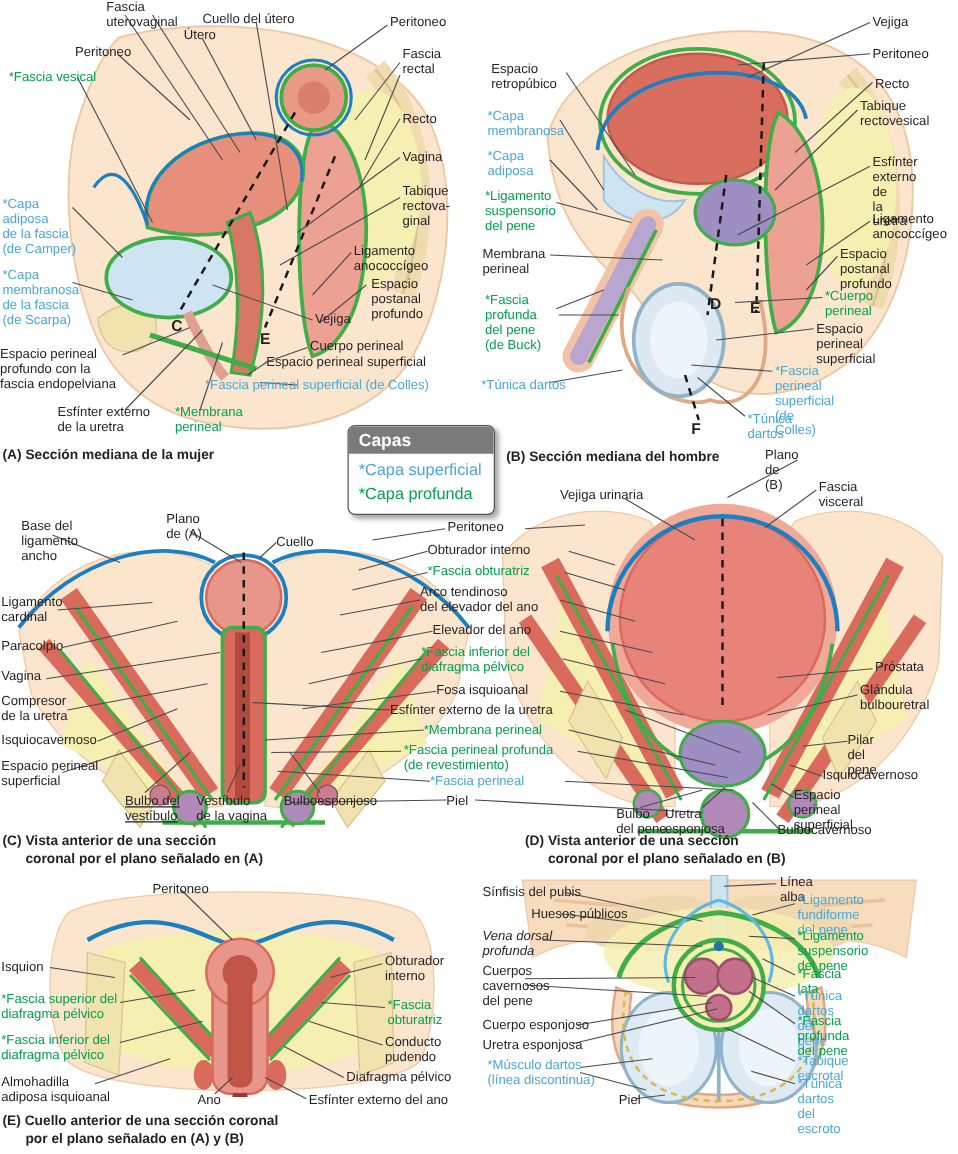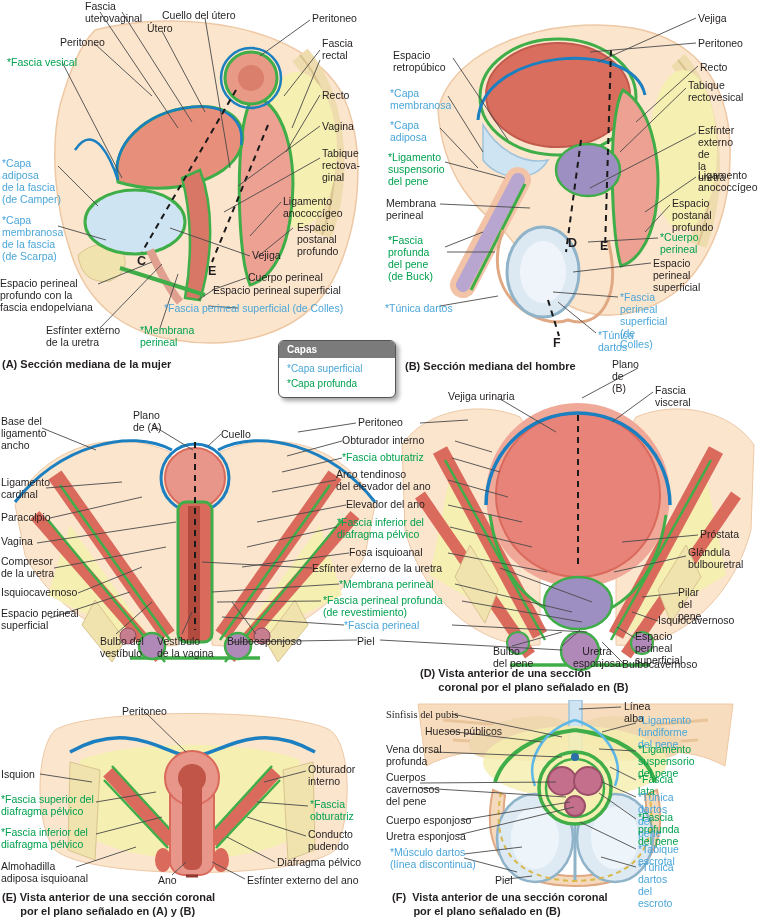--- a/index.html
+++ b/index.html
@@ -10,23 +10,23 @@
   #leader-lines line{stroke:#4a4a4a;stroke-width:0.9;}
   #labels-layer{position:absolute;left:0;top:0;width:612px;height:923px;}
   .lbl{position:absolute;font-size:10.5px;line-height:1.13;white-space:pre-line;}
   .c-black{color:#231f20;}
   .c-blue{color:#4ba6d9;}
   .c-green{color:#00a14f;}
   .c-letter{color:#231f20;font-weight:700;font-size:12.5px;}
   .caption{position:absolute;font-size:11px;font-weight:700;color:#231f20;white-space:pre;line-height:1.25;}
   .legend{position:absolute;left:278px;top:340px;width:116px;background:#fff;
           border:1px solid #555;border-radius:6px;box-shadow:3px 3px 4px rgba(0,0,0,.35);overflow:hidden;}
-  .legend-header{background:#7b7b7b;color:#fff;font-weight:700;font-size:10px;padding:3px 8px;}
+  .legend-header{background:#7b7b7b;color:#fff;font-weight:700;font-size:14px;padding:3px 8px;}
   #legend-items{padding:4px 8px 6px 8px;}
-  .legend-item{font-size:10px;line-height:1.45;}
+  .legend-item{font-size:13px;line-height:1.45;}
 </style>
 </head>
 <body>
 
 <div id="canvas">
 
   <div class="panel-art" style="left:0;top:0;width:383px;height:380px;">
     <svg width="383" height="380" viewBox="0 0 383 380">
       <path d="M95,30 C180,8 300,25 340,90 C368,140 362,230 330,285 C300,335 235,350 175,340 C120,332 85,300 70,250 C55,205 50,150 60,105 C70,70 80,45 95,30 Z" fill="#fbe5cd" stroke="#eec8a4" stroke-width="1.5"></path>
       <path d="M300,55 C335,95 345,170 322,235" stroke="#efdcae" stroke-width="20" fill="none"></path>
@@ -375,37 +375,39 @@
 (de Colles)</div>
       <div class="lbl c-blue" style="left: 598px; top: 330px;">*Túnica dartos</div>
       <div class="lbl c-blue" style="left: 385px; top: 303px;">*Túnica dartos</div>
       <div class="lbl c-letter" style="left: 568px; top: 236px;">D</div>
       <div class="lbl c-letter" style="left: 600px; top: 239px;">E</div>
       <div class="lbl c-letter" style="left: 553px; top: 336px;">F</div>
       <div class="caption" style="left: 405px; top: 360px;">(B) Sección mediana del hombre</div>
       <div class="lbl c-black" style="left: 133px; top: 410px;">Plano
 de (A)</div>
       <div class="lbl c-black" style="left: 221px; top: 429px;">Cuello</div>
-      <div class="lbl c-black" style="left: 1px; top: 416px;">Base del
+      <div class="lbl c-black" style="left: 1px; top: 416px; padding-left: 16px;">Base del
 ligamento
 ancho</div>
       <div class="lbl c-black" style="left: 1px; top: 477px;">Ligamento
 cardinal</div>
       <div class="lbl c-black" style="left: 1px; top: 512px;">Paracolpio</div>
       <div class="lbl c-black" style="left: 1px; top: 536px;">Vagina</div>
       <div class="lbl c-black" style="left: 1px; top: 556px;">Compresor
 de la uretra</div>
       <div class="lbl c-black" style="left: 1px; top: 587px;">Isquiocavernoso</div>
       <div class="lbl c-black" style="left: 1px; top: 608px;">Espacio perineal
 superficial</div>
-      <div class="lbl c-black" style="left: 100px; top: 636px;">Bulbo del
+      <div class="lbl c-black" style="left: 100px; top: 636px; text-decoration: underline;">Bulbo del
 vestíbulo</div>
       <div class="lbl c-black" style="left: 157px; top: 636px;">Vestíbulo
 de la vagina</div>
       <div class="lbl c-black" style="left: 227px; top: 636px;">Bulboesponjoso</div>
+      <div class="caption" style="left: 2px; top: 667px;">(C) Vista anterior de una sección
+      coronal por el plano señalado en (A)</div>
       <div class="lbl c-black" style="left: 358px; top: 417px;">Peritoneo</div>
       <div class="lbl c-black" style="left: 342px; top: 435px;">Obturador interno</div>
       <div class="lbl c-green" style="left: 342px; top: 452px;">*Fascia obturatriz</div>
       <div class="lbl c-black" style="left: 336px; top: 469px;">Arco tendinoso
 del elevador del ano</div>
       <div class="lbl c-black" style="left: 346px; top: 499px;">Elevador del ano</div>
       <div class="lbl c-green" style="left: 337px; top: 517px;">*Fascia inferior del
 diafragma pélvico</div>
       <div class="lbl c-black" style="left: 349px; top: 547px;">Fosa isquioanal</div>
       <div class="lbl c-black" style="left: 312px; top: 563px;">Esfínter externo de la uretra</div>
@@ -420,46 +422,46 @@
       <div class="lbl c-black" style="left: 700px; top: 529px;">Próstata</div>
       <div class="lbl c-black" style="left: 688px; top: 547px;">Glándula
 bulbouretral</div>
       <div class="lbl c-black" style="left: 678px; top: 587px;">Pilar del pene</div>
       <div class="lbl c-black" style="left: 658px; top: 615px;">Isquiocavernoso</div>
       <div class="lbl c-black" style="left: 635px; top: 631px;">Espacio perineal
 superficial</div>
       <div class="lbl c-black" style="left: 622px; top: 659px;">Bulbocavernoso</div>
       <div class="lbl c-black" style="left: 493px; top: 646px;">Bulbo
 del pene</div>
-      <div class="lbl c-black" style="left: 573px; top: 646px; text-align: center;">Uretra
+      <div class="lbl c-black" style="left: 532px; top: 646px;">Uretra
 esponjosa</div>
       <div class="caption" style="left: 420px; top: 667px;">(D) Vista anterior de una sección
       coronal por el plano señalado en (B)</div>
       <div class="lbl c-black" style="left: 122px; top: 706px;">Peritoneo</div>
       <div class="lbl c-black" style="left: 1px; top: 769px;">Isquion</div>
       <div class="lbl c-green" style="left: 1px; top: 794px;">*Fascia superior del
 diafragma pélvico</div>
       <div class="lbl c-green" style="left: 1px; top: 827px;">*Fascia inferior del
 diafragma pélvico</div>
       <div class="lbl c-black" style="left: 1px; top: 861px;">Almohadilla
 adiposa isquioanal</div>
       <div class="lbl c-black" style="left: 158px; top: 875px;">Ano</div>
       <div class="lbl c-black" style="left: 308px; top: 764px;">Obturador
 interno</div>
       <div class="lbl c-green" style="left: 310px; top: 799px;">*Fascia
 obturatriz</div>
       <div class="lbl c-black" style="left: 308px; top: 829px;">Conducto
 pudendo</div>
       <div class="lbl c-black" style="left: 277px; top: 857px;">Diafragma pélvico</div>
       <div class="lbl c-black" style="left: 247px; top: 875px;">Esfínter externo del ano</div>
-      <div class="caption" style="left: 2px; top: 891px;">(E) Vista anterior de una sección coronal
+      <div class="caption" style="left: 2px; top: 891px;">(E) Cuello anterior de una sección coronal
       por el plano señalado en (A) y (B)</div>
-      <div class="lbl c-black" style="left: 386px; top: 709px; font-family: Liberation Serif, serif;">Sínfisis del pubis</div>
+      <div class="lbl c-black" style="left: 386px; top: 709px;">Sínfisis del pubis</div>
       <div class="lbl c-black" style="left: 386px; top: 726px; margin-left: 39px;">Huesos públicos</div>
-      <div class="lbl c-black" style="left: 386px; top: 744px;">Vena dorsal
+      <div class="lbl c-black" style="left: 386px; top: 744px; font-style: italic;">Vena dorsal
 profunda</div>
       <div class="lbl c-black" style="left: 386px; top: 772px;">Cuerpos
 cavernosos
 del pene</div>
       <div class="lbl c-black" style="left: 386px; top: 815px;">Cuerpo esponjoso</div>
       <div class="lbl c-black" style="left: 386px; top: 831px;">Uretra esponjosa</div>
       <div class="lbl c-blue" style="left: 390px; top: 847px;">*Músculo dartos
 (línea discontinua)</div>
       <div class="lbl c-black" style="left: 495px; top: 875px;">Piel</div>
       <div class="lbl c-black" style="left: 624px; top: 701px;">Línea alba</div>
@@ -467,22 +469,20 @@
 del pene</div>
       <div class="lbl c-green" style="left: 638px; top: 744px;">*Ligamento suspensorio
 del pene</div>
       <div class="lbl c-green" style="left: 638px; top: 774px;">*Fascia lata</div>
       <div class="lbl c-blue" style="left: 638px; top: 792px;">*Túnica dartos del pene</div>
       <div class="lbl c-green" style="left: 638px; top: 812px;">*Fascia profunda
 del pene</div>
       <div class="lbl c-blue" style="left: 638px; top: 844px;">*Tabique escrotal</div>
       <div class="lbl c-blue" style="left: 638px; top: 862px;">*Túnica dartos
 del escroto</div>
-      <div class="caption" style="left: 392px; top: 891px;">(F)  Vista anterior de una sección coronal
-       por el plano señalado en (B)</div>
     </div>
 
   <div class="legend">
     <div class="legend-header">Capas</div>
     <div id="legend-items">
         <div class="legend-item c-blue">*Capa superficial</div>
         <div class="legend-item c-green">*Capa profunda</div>
       </div>
   </div>
 

